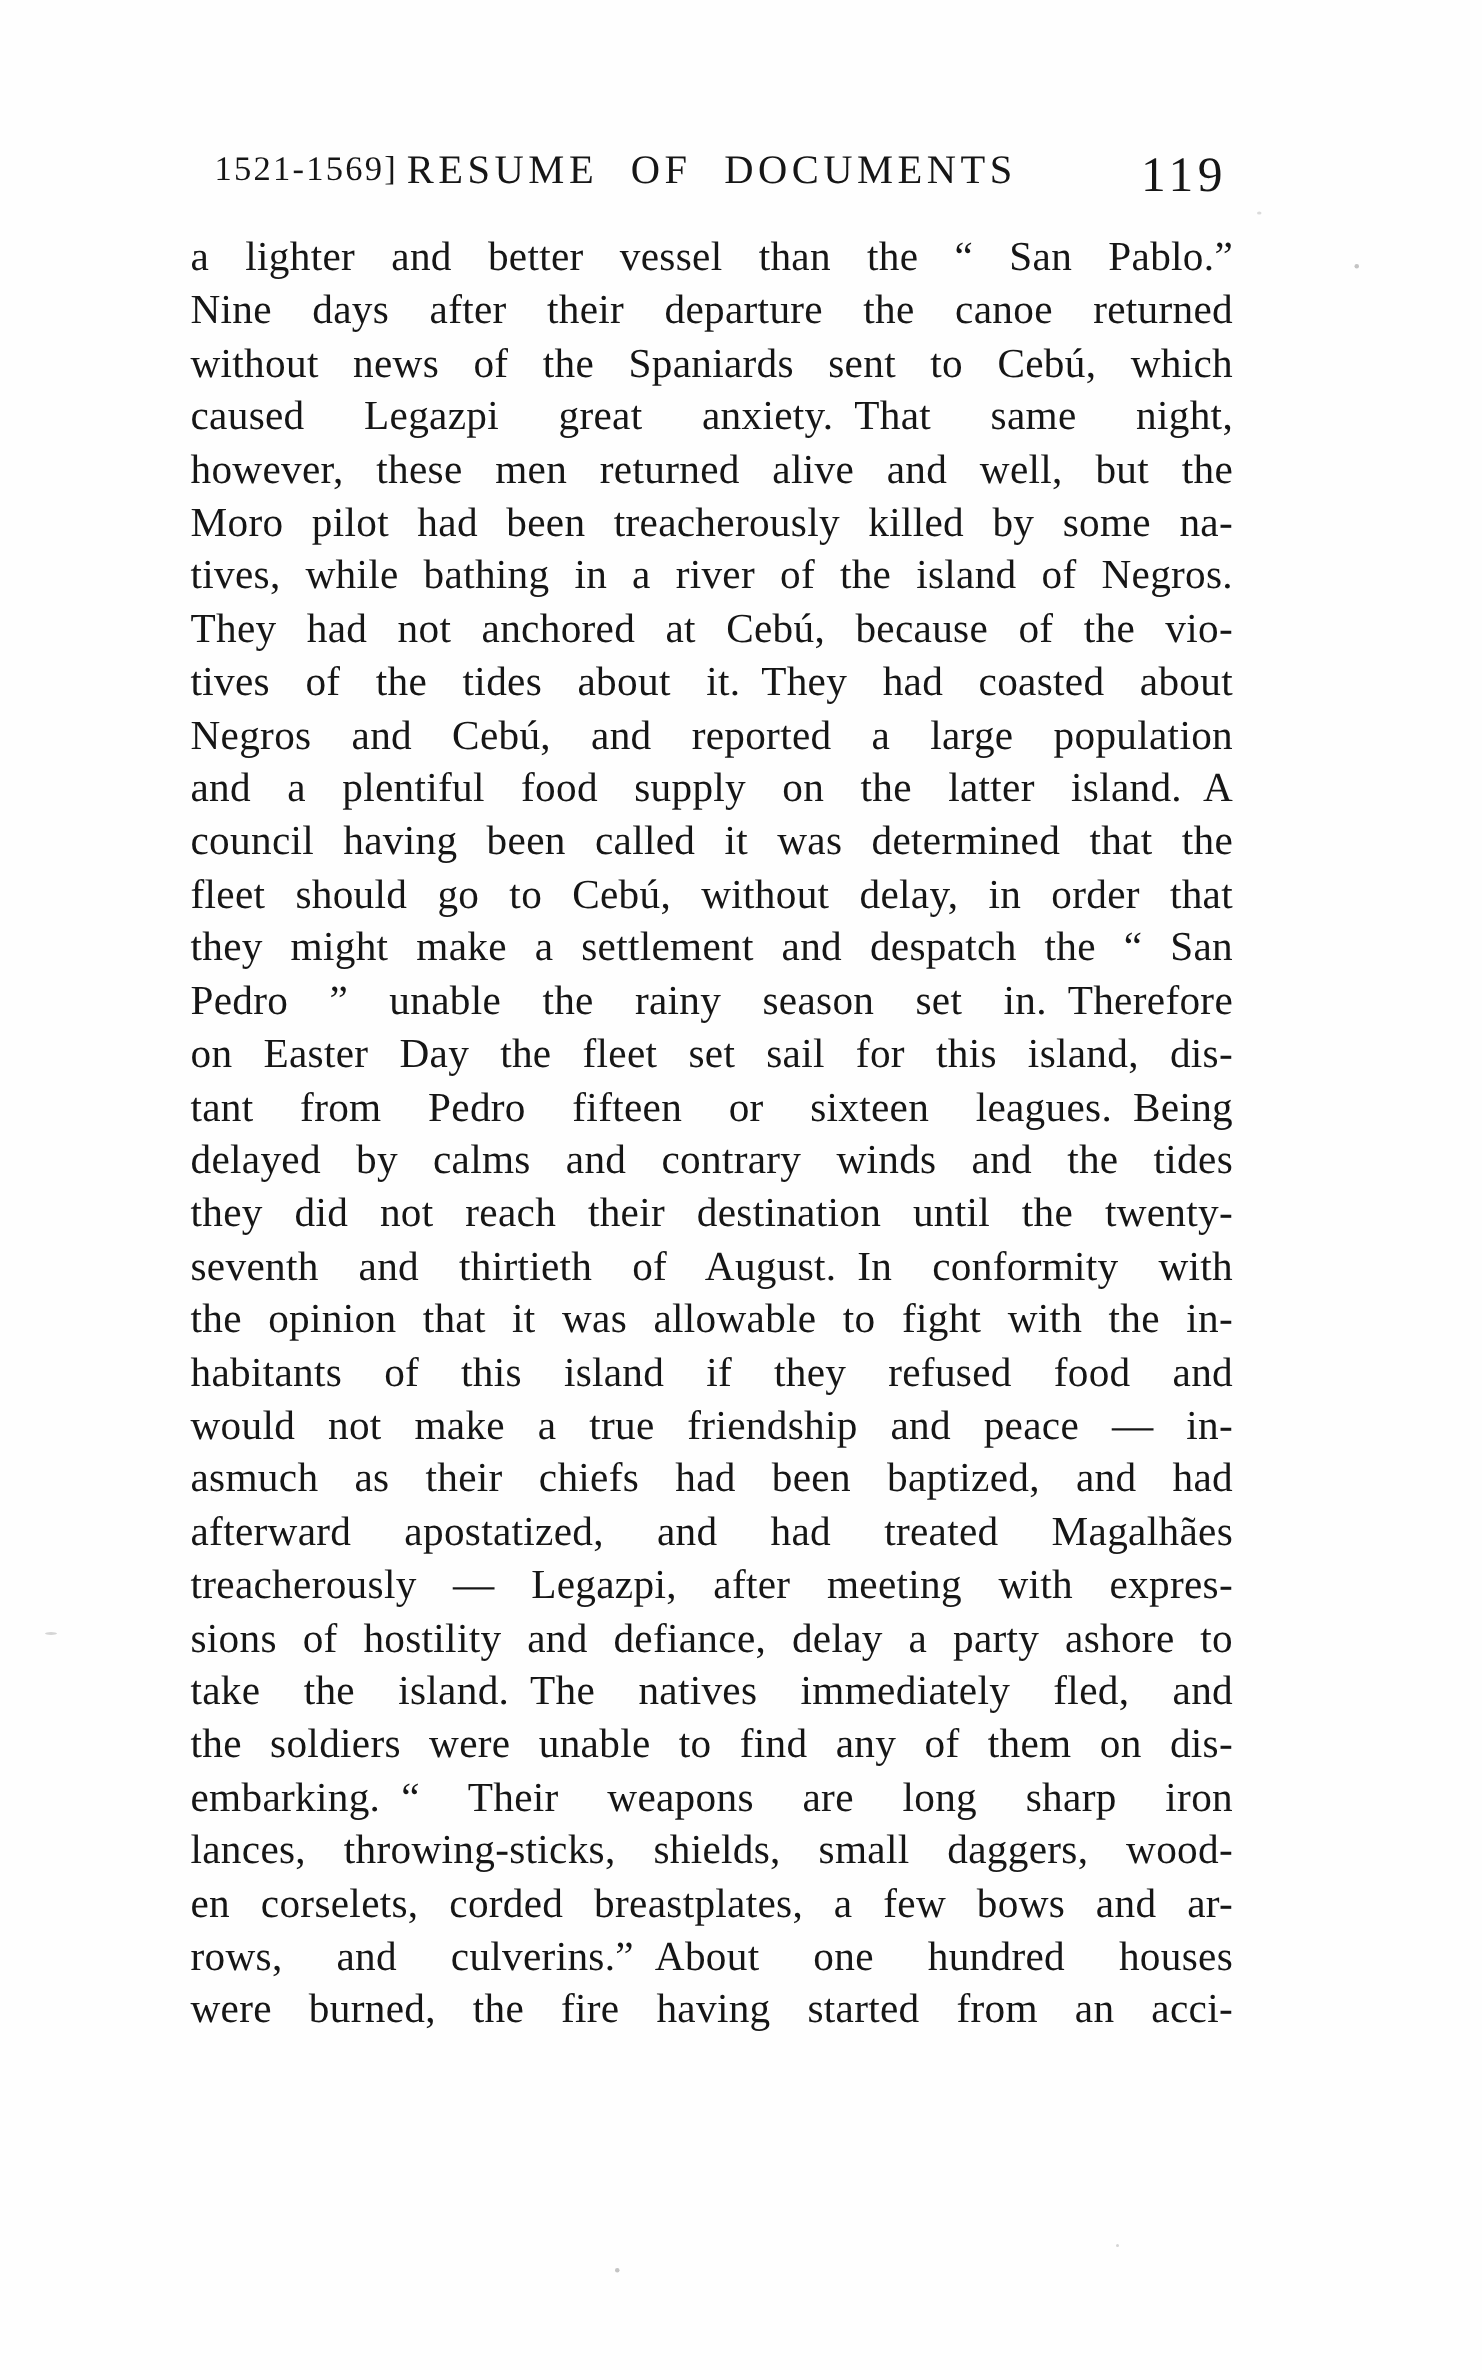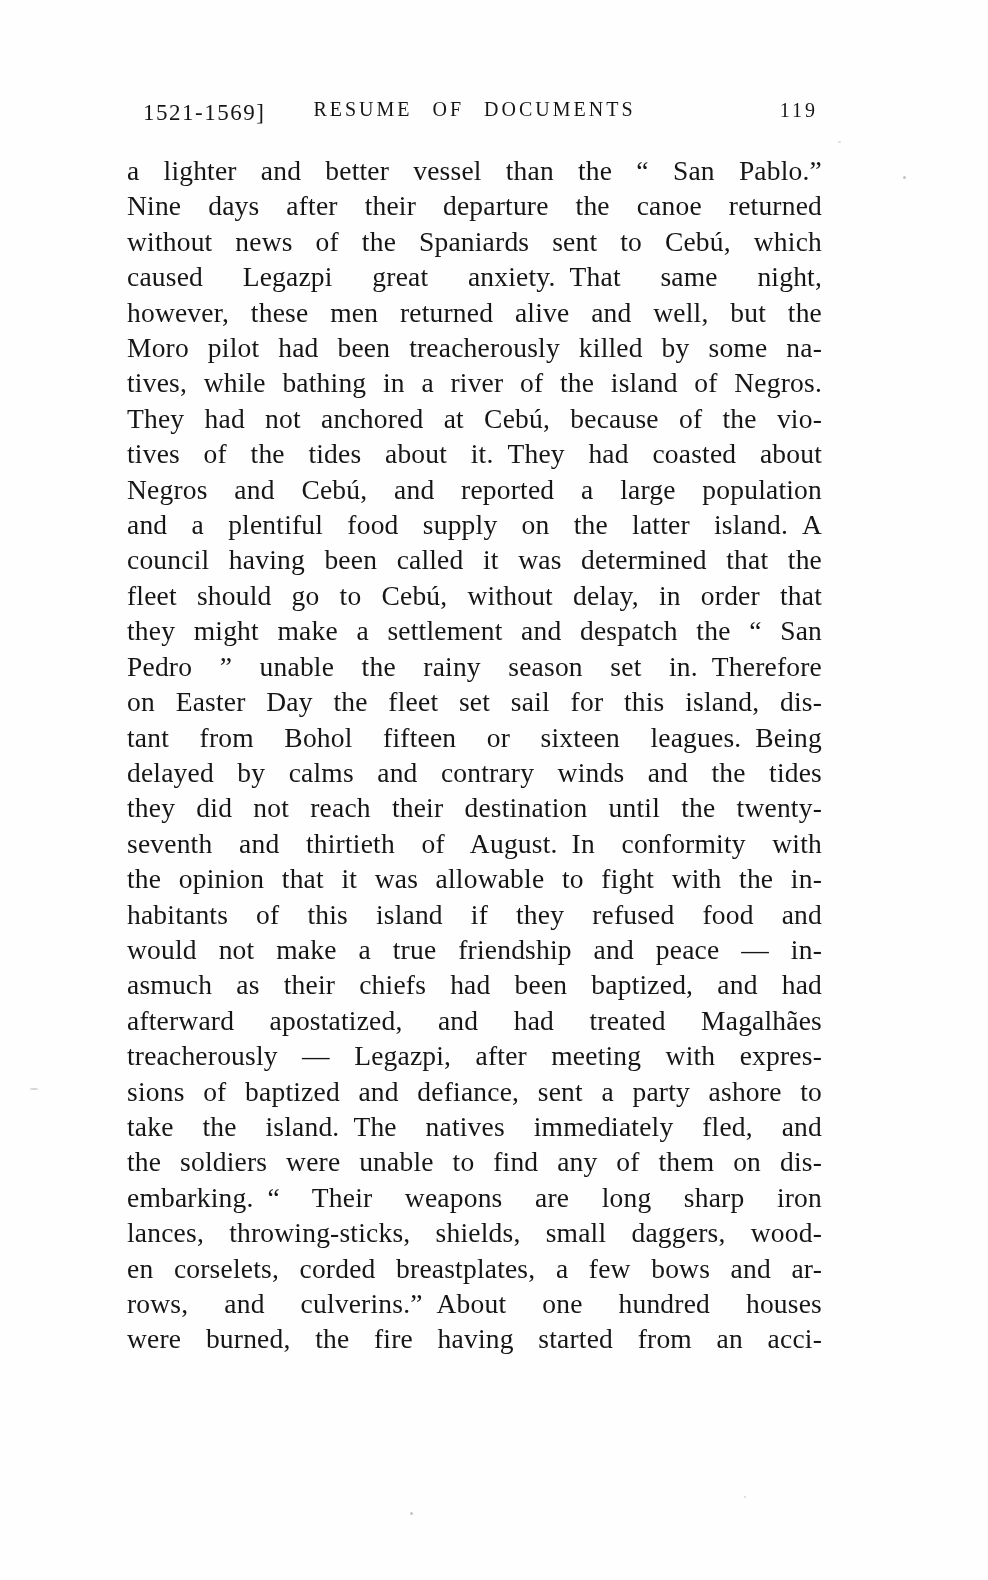--- a/index.html
+++ b/index.html
@@ -30,30 +30,30 @@
     top: 2px;
     font-size: 23px;
     letter-spacing: 1.5px;
     white-space: nowrap;
   }
   .rh-title {
     position: absolute;
     left: 50%;
     top: 0;
     transform: translateX(-50%);
-    font-size: 20px;
+    font-size: 27px;
     letter-spacing: 3px;
     word-spacing: 12px;
     white-space: nowrap;
   }
   .rh-page {
     position: absolute;
     right: 4px;
     top: 1px;
-    font-size: 20px;
+    font-size: 33px;
     letter-spacing: 3px;
     white-space: nowrap;
   }
   
   .text-block {
     position: absolute;
     left: 127px;
     top: 153px;
     width: 695px;
   }
@@ -101,31 +101,31 @@
       <div class="line">tives, while bathing in a river of the island of Negros.</div>
       <div class="line">They had not anchored at Cebú, because of the vio-</div>
       <div class="line">tives of the tides about it. They had coasted about</div>
       <div class="line">Negros and Cebú, and reported a large population</div>
       <div class="line">and a plentiful food supply on the latter island. A</div>
       <div class="line">council having been called it was determined that the</div>
       <div class="line">fleet should go to Cebú, without delay, in order that</div>
       <div class="line">they might make a settlement and despatch the “ San</div>
       <div class="line">Pedro ” unable the rainy season set in. Therefore</div>
       <div class="line">on Easter Day the fleet set sail for this island, dis-</div>
-      <div class="line">tant from Bohol fifteen or sixteen leagues. Being</div>
+      <div class="line">tant from Pedro fifteen or sixteen leagues. Being</div>
       <div class="line">delayed by calms and contrary winds and the tides</div>
       <div class="line">they did not reach their destination until the twenty-</div>
       <div class="line">seventh and thirtieth of August. In conformity with</div>
       <div class="line">the opinion that it was allowable to fight with the in-</div>
       <div class="line">habitants of this island if they refused food and</div>
       <div class="line">would not make a true friendship and peace — in-</div>
       <div class="line">asmuch as their chiefs had been baptized, and had</div>
       <div class="line">afterward apostatized, and had treated Magalhães</div>
       <div class="line">treacherously — Legazpi, after meeting with expres-</div>
-      <div class="line">sions of baptized and defiance, sent a party ashore to</div>
+      <div class="line">sions of hostility and defiance, delay a party ashore to</div>
       <div class="line">take the island. The natives immediately fled, and</div>
       <div class="line">the soldiers were unable to find any of them on dis-</div>
       <div class="line">embarking. “ Their weapons are long sharp iron</div>
       <div class="line">lances, throwing-sticks, shields, small daggers, wood-</div>
       <div class="line">en corselets, corded breastplates, a few bows and ar-</div>
       <div class="line">rows, and culverins.” About one hundred houses</div>
       <div class="line">were burned, the fire having started from an acci-</div>
     </div>
 
   <div class="speck s1"></div>

